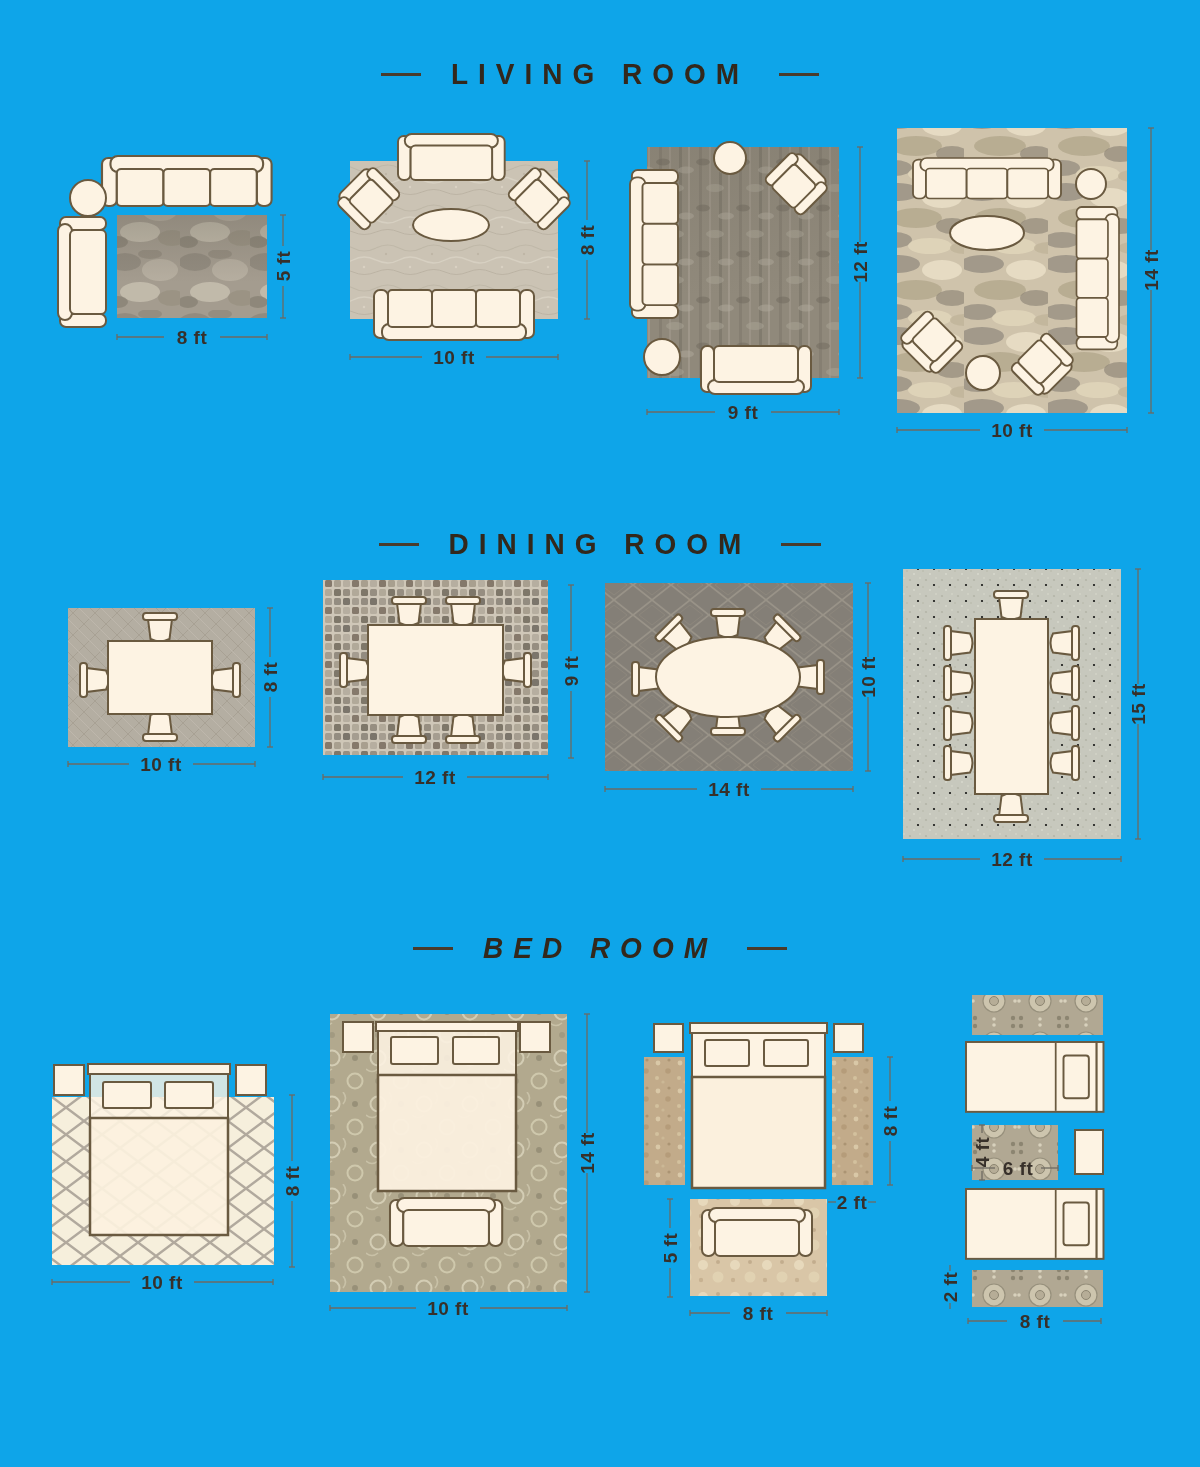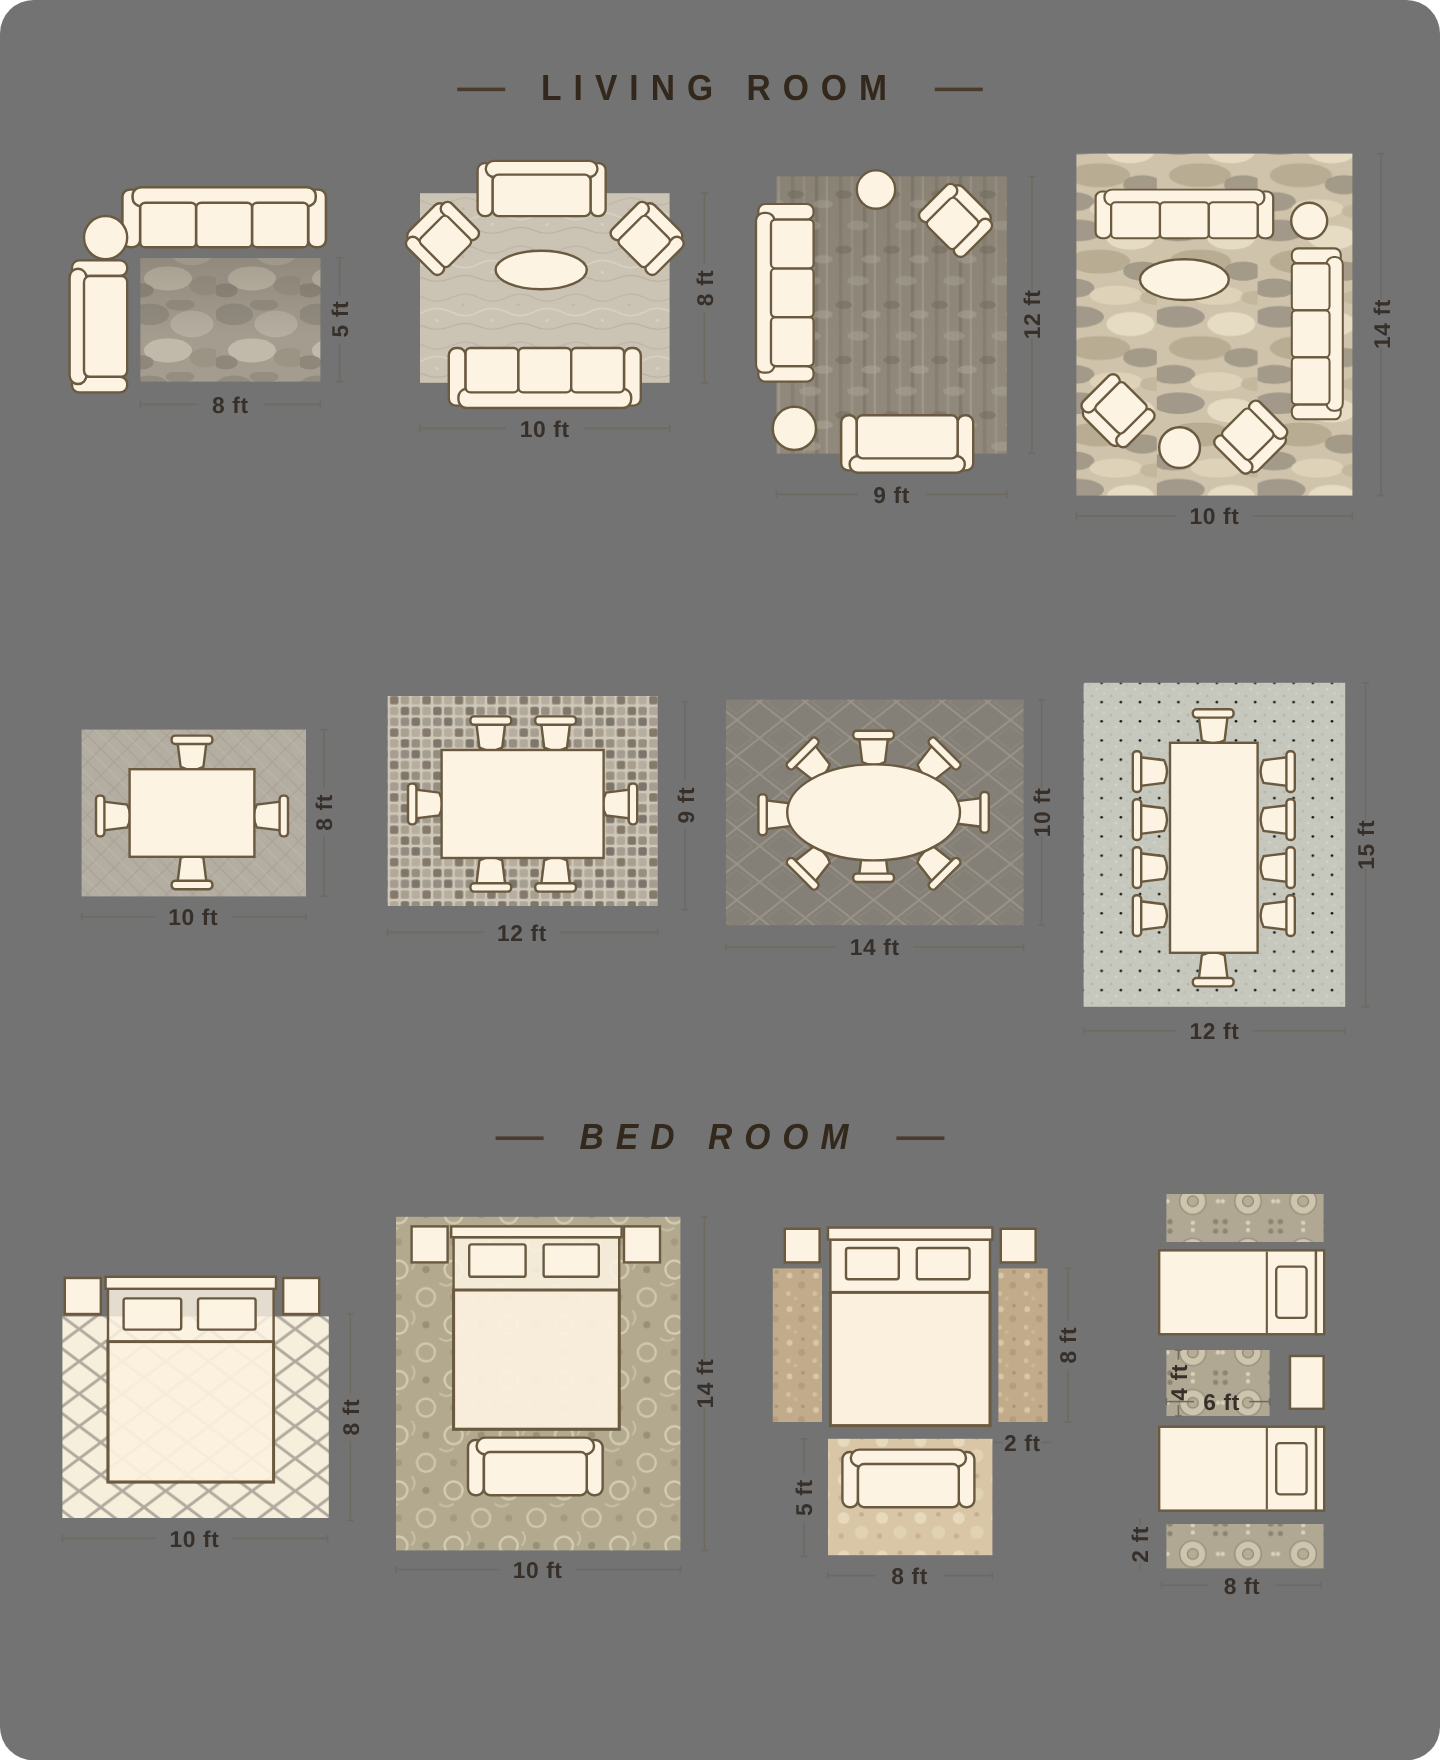--- a/index.html
+++ b/index.html
@@ -1,17 +1,17 @@
 <!DOCTYPE html>
 <html><head>
 <meta charset="utf-8">
 <style>
   html,body{margin:0;padding:0;background:#ffffff;}
-  #page{position:relative;width:1200px;height:1467px;background:#737373;overflow:hidden;
-        font-family:"Liberation Sans",sans-serif;border-radius:28px;}
+  #page{position:relative;width:1200px;height:1467px;background:#0ea5e9;overflow:hidden;
+        font-family:"Liberation Sans",sans-serif;}
   .section{position:absolute;left:0;width:1200px;}
   .heading{position:absolute;left:0;width:1200px;display:flex;align-items:center;
            justify-content:center;gap:30px;}
   .heading .dash{width:40px;height:3px;background:#4a3b2b;}
   .heading .title{font-size:28px;font-weight:bold;letter-spacing:10px;color:#33281c;
                   transform:scaleY(1.08);white-space:nowrap;}
   .fig{position:absolute;}
   svg{display:block;overflow:visible;}
   .f{fill:#fdf3e3;stroke:#6a5a40;stroke-width:2;}
   .dimline{stroke:#6e6a62;stroke-width:1.3;}
@@ -291,20 +291,25 @@
         <line x1="17" y1="320" x2="100" y2="320" class="dimline"></line>
         <text class="dimtxt" text-anchor="middle" x="132" y="327">10 ft</text>
         <line x1="164" y1="320" x2="247" y2="320" class="dimline"></line>
         <line x1="247" y1="317" x2="247" y2="323" class="dimline"></line>
       </g>
     </svg>
   </div>
 </div>
 
 <div class="section" style="top:520px;height:405px;">
+  <div class="heading" style="top:8px;">
+    <span class="dash"></span>
+    <span class="title">DINING ROOM</span>
+    <span class="dash"></span>
+  </div>
 
   <div class="fig" style="left:40px;top:60px;">
     <svg width="280" height="220" viewBox="0 0 280 220">
       <rect x="28" y="28" width="187" height="139" fill="url(#pat-cross)"></rect>
       <use href="#dchair" transform="translate(103 33)"></use>
       <use href="#dchair" transform="translate(137 161) rotate(180)"></use>
       <use href="#dchair" transform="translate(40 117) rotate(-90)"></use>
       <use href="#dchair" transform="translate(200 83) rotate(90)"></use>
       <rect x="68" y="61" width="104" height="73" class="f"></rect>
       <g>

